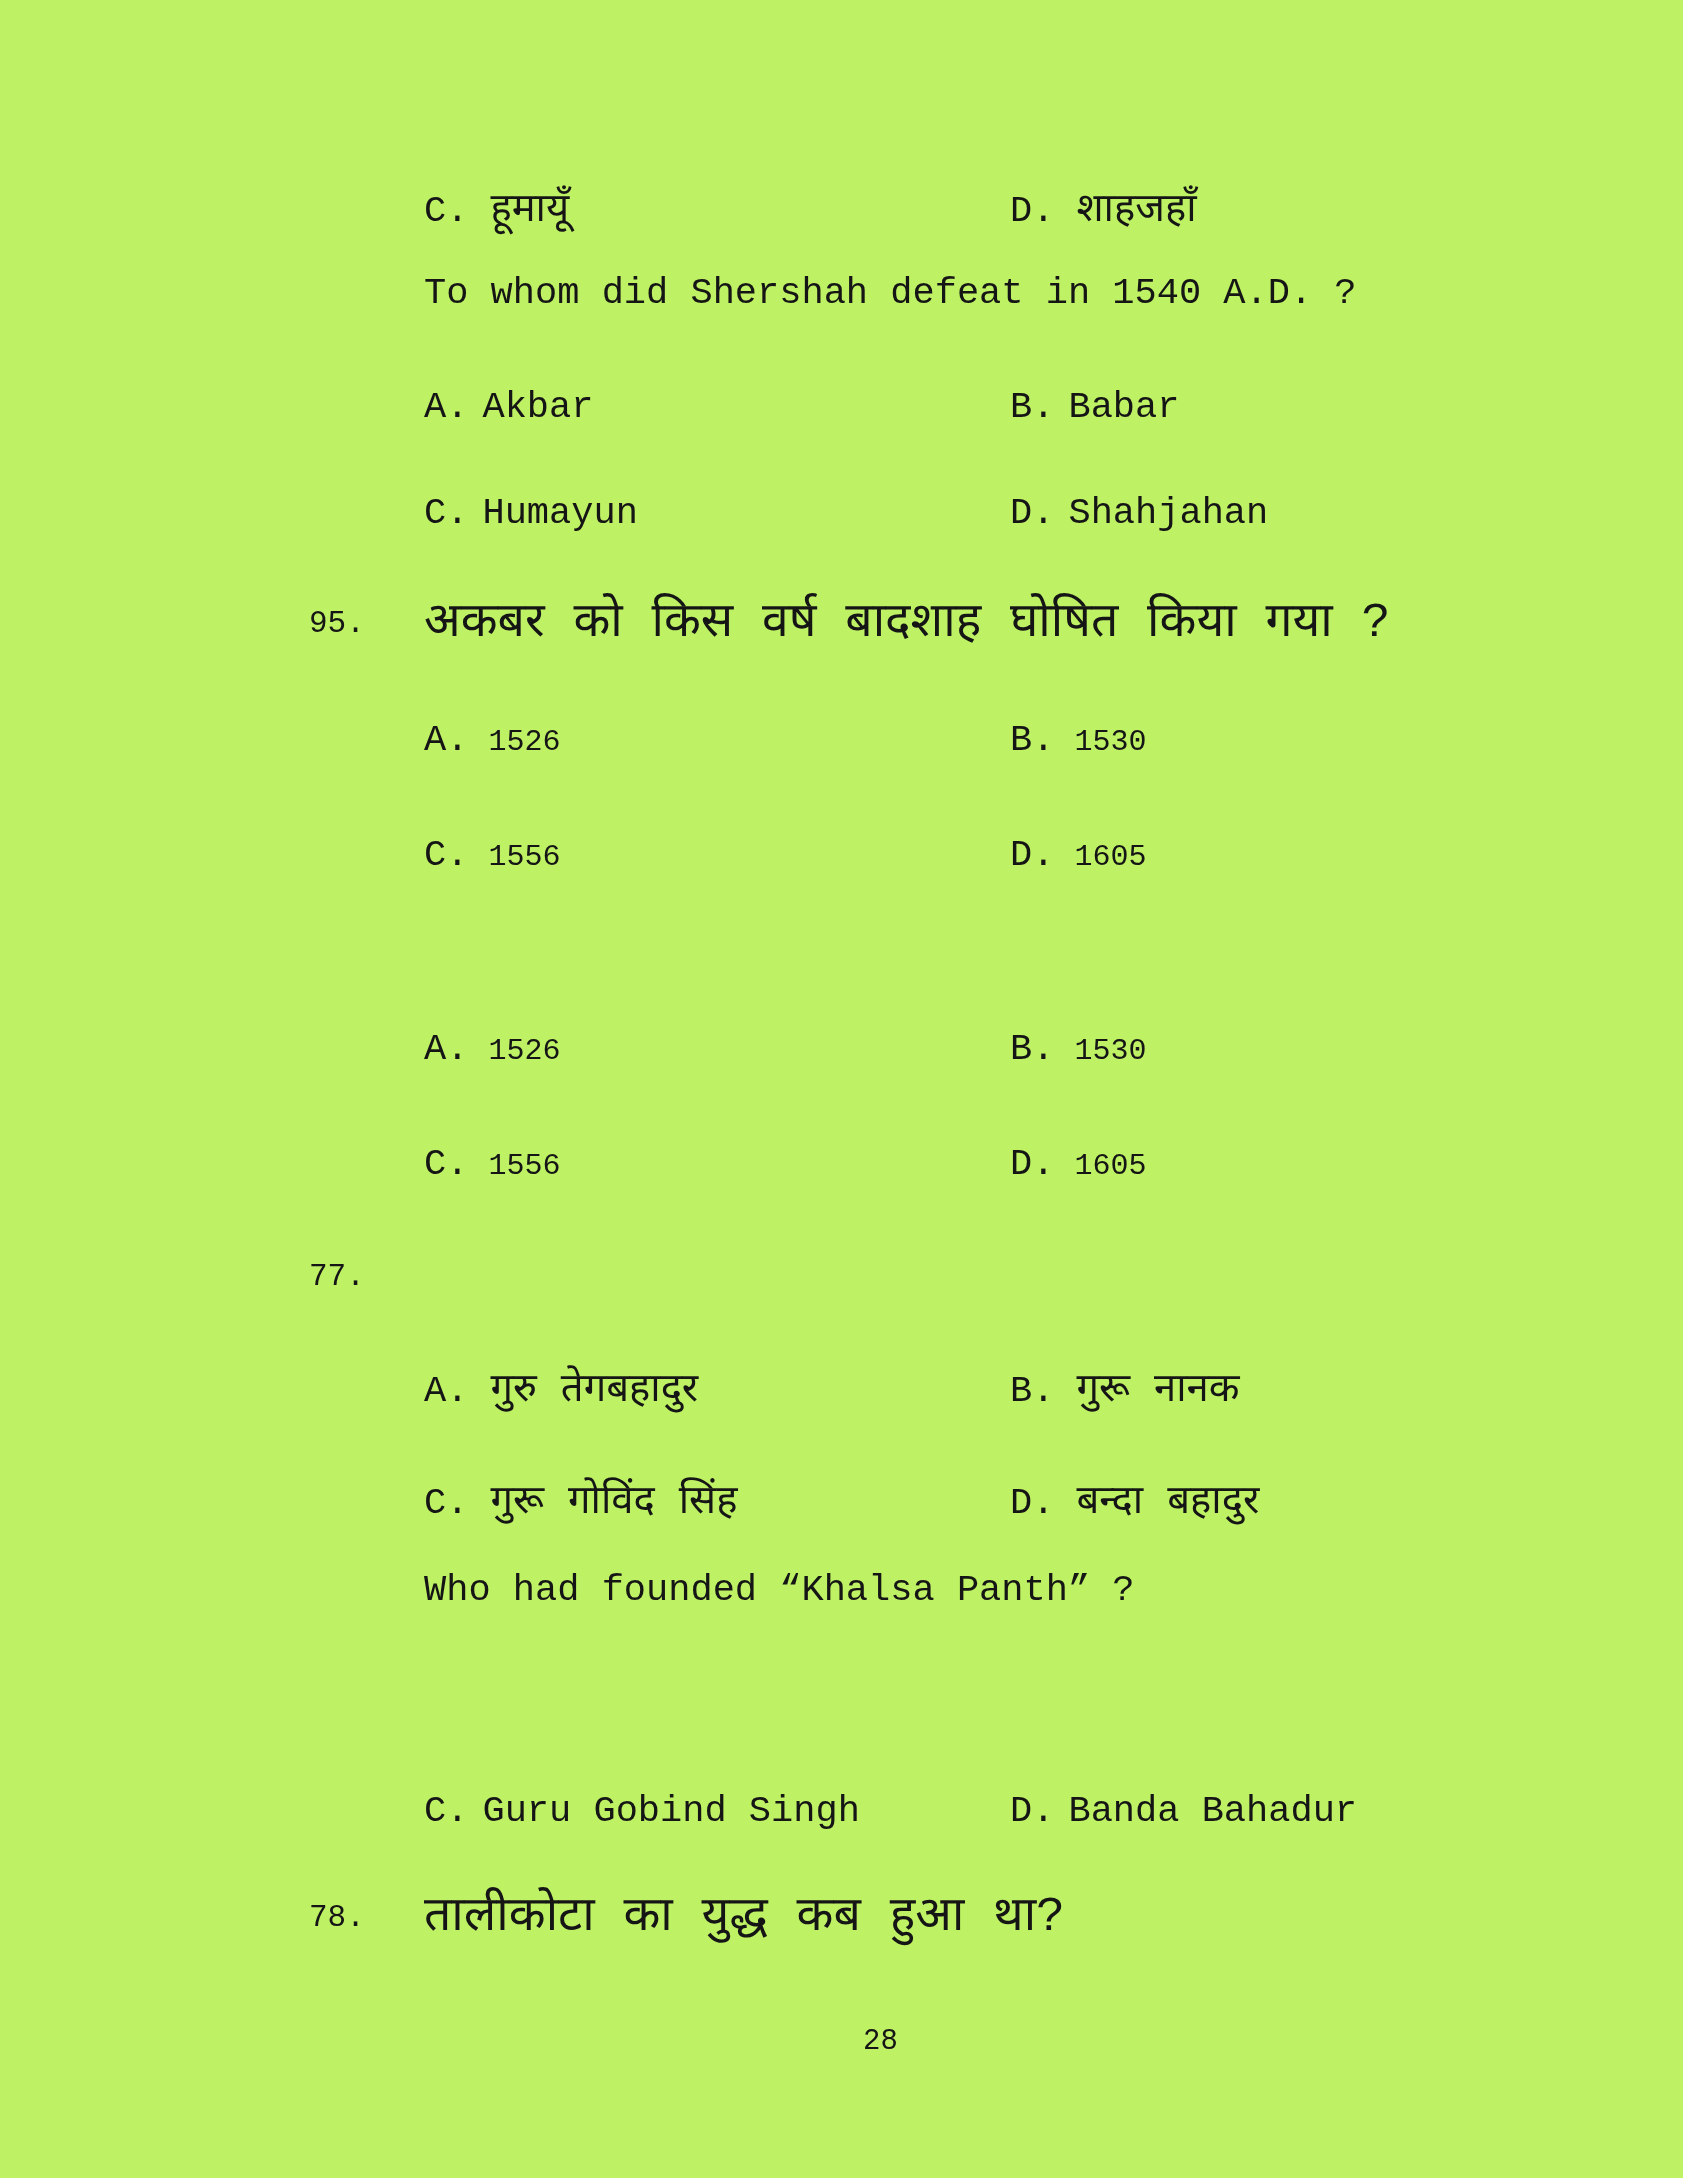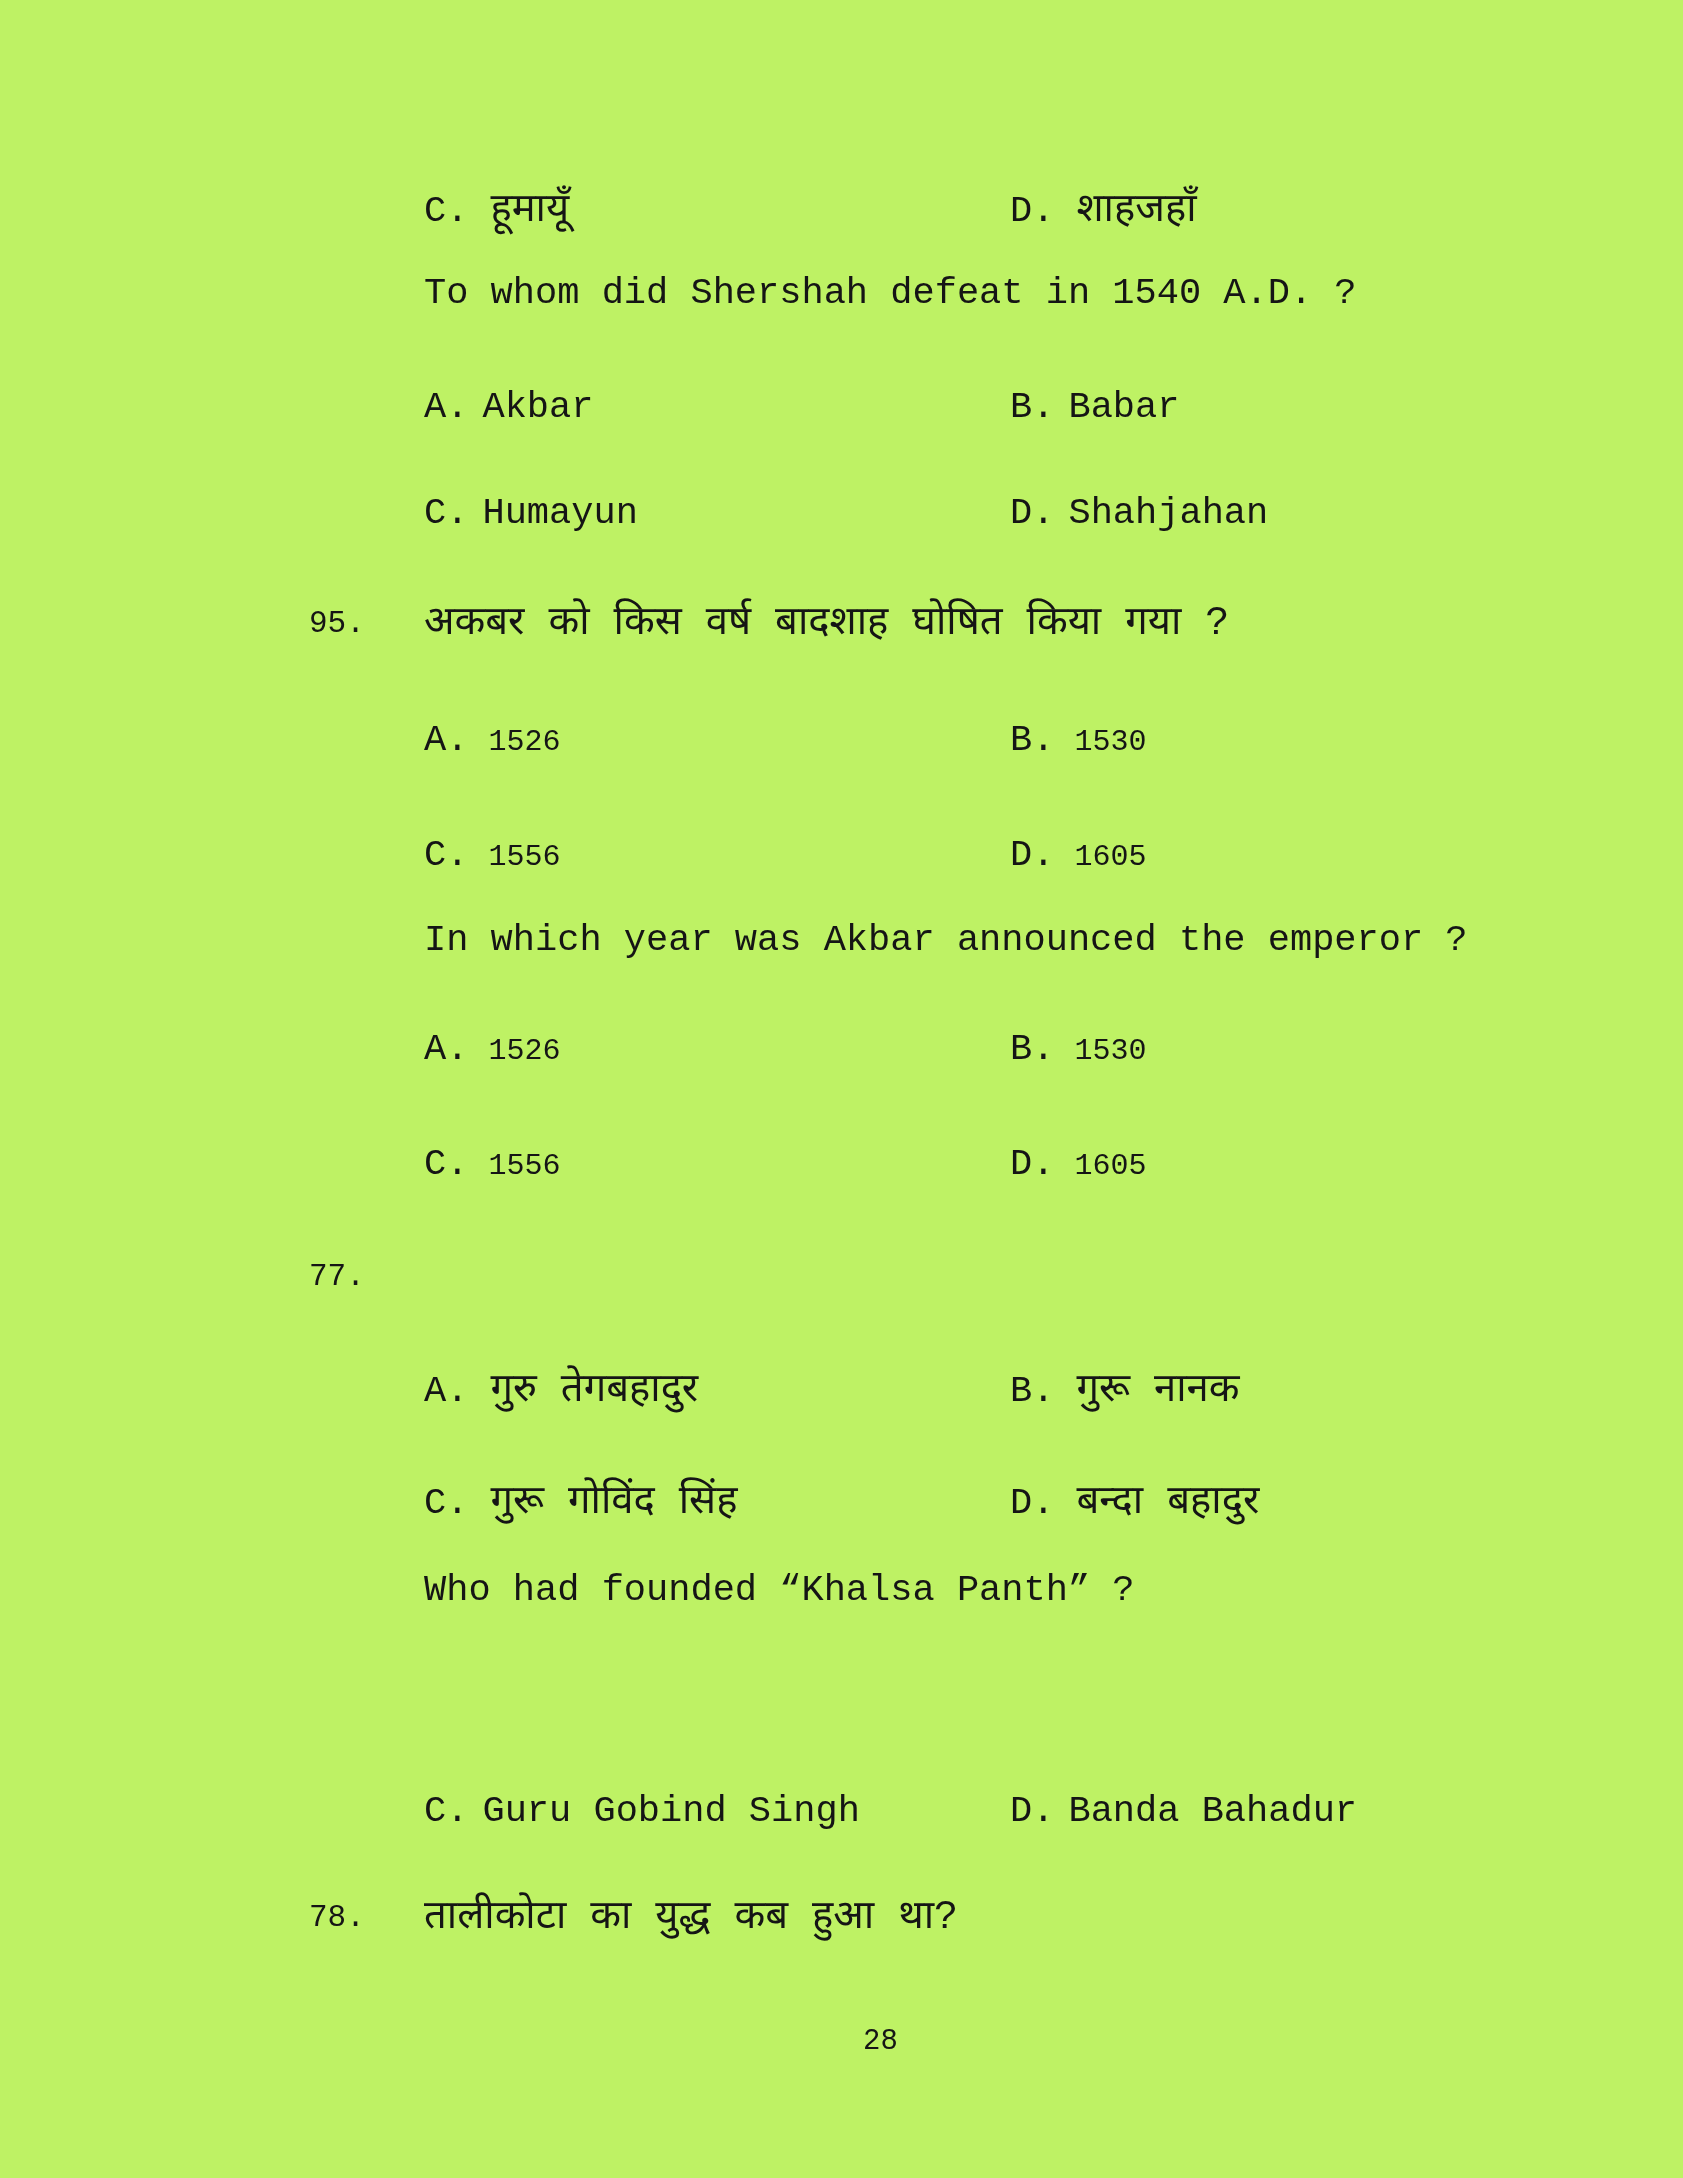--- a/index.html
+++ b/index.html
@@ -35,21 +35,21 @@
   
   .letter   { font-size: 37px; }
   .val-en   { font-size: 37px; margin-left: 14px; margin-top: 26px; }
   .val-hi   { font-size: 40px; margin-left: 22px; }
   .val-yr   { font-size: 30px; margin-left: 20px; }
   .q-num    { font-size: 31px; }
   .q-text-hi {
     position: absolute;
     left: 115px;   
     top: 0;
-    font-size: 40px;
+    font-size: 48px;
   }
   .en-q-text { font-size: 37px; }
   .page-num {
     position: absolute;
     left: 863px;
     top: 2014px;
     height: 55px;
     line-height: 55px;
     font-size: 29px;
   }
@@ -86,23 +86,20 @@
   <div class="line l-opts" style="top:713px">
     <span><span class="letter">A.</span><span class="val-yr">1526</span></span>
     <span class="col2"><span class="letter">B.</span><span class="val-yr">1530</span></span>
   </div>
 
   <div class="line l-opts" style="top:828px">
     <span><span class="letter">C.</span><span class="val-yr">1556</span></span>
     <span class="col2"><span class="letter">D.</span><span class="val-yr">1605</span></span>
   </div>
 
-  <div class="line l-enq" style="top:913px">
-    <span class="en-q-text">In which year was Akbar announced the emperor ?</span>
-  </div>
 
   <div class="line l-opts" style="top:1022px">
     <span><span class="letter">A.</span><span class="val-yr">1526</span></span>
     <span class="col2"><span class="letter">B.</span><span class="val-yr">1530</span></span>
   </div>
 
   <div class="line l-opts" style="top:1137px">
     <span><span class="letter">C.</span><span class="val-yr">1556</span></span>
     <span class="col2"><span class="letter">D.</span><span class="val-yr">1605</span></span>
   </div>

